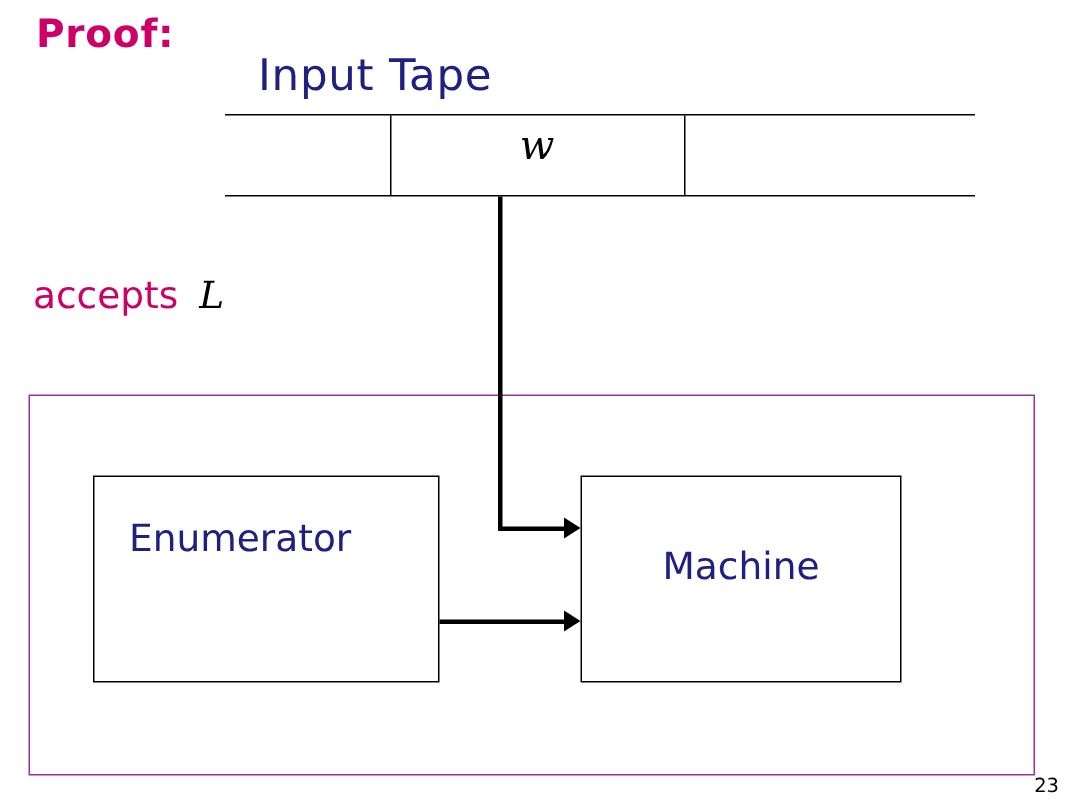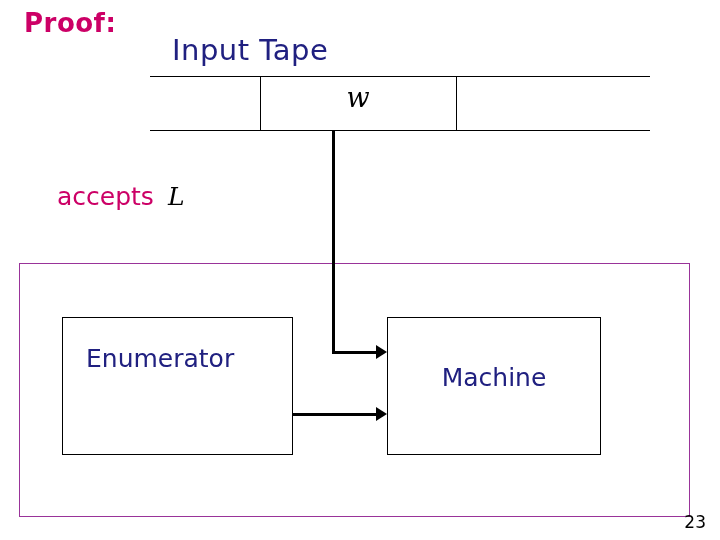--- a/index.html
+++ b/index.html
@@ -46,21 +46,20 @@
     position: absolute;
     left: 22px;
     top: 180px;
     font-family: "DejaVu Sans", sans-serif;
     font-size: 25px;
     color: #cc0066;
     line-height: 1.35em;
   }
   .machine-label .ln2 {
     display: block;
-    margin-left: 35px;
   }
   .mathL {
     font-family: "DejaVu Serif", serif;
     font-style: italic;
     font-size: 25px;
     color: #000000;
     padding-left: 14px;
   }
 
   
@@ -175,21 +174,21 @@
   }
   .arrowhead.a1 { left: 376px; top: 345px; }
   .arrowhead.a2 { left: 376px; top: 407px; }
 
   
   .page-number {
     position: absolute;
     right: 14px;
     bottom: 8px;
     font-family: "DejaVu Sans", sans-serif;
-    font-size: 17px;
+    font-size: 13px;
     color: #000000;
   }
 </style>
 </head>
 <body>
 
 <div class="slide">
 
   <div class="proof-label">Proof:</div>
 

